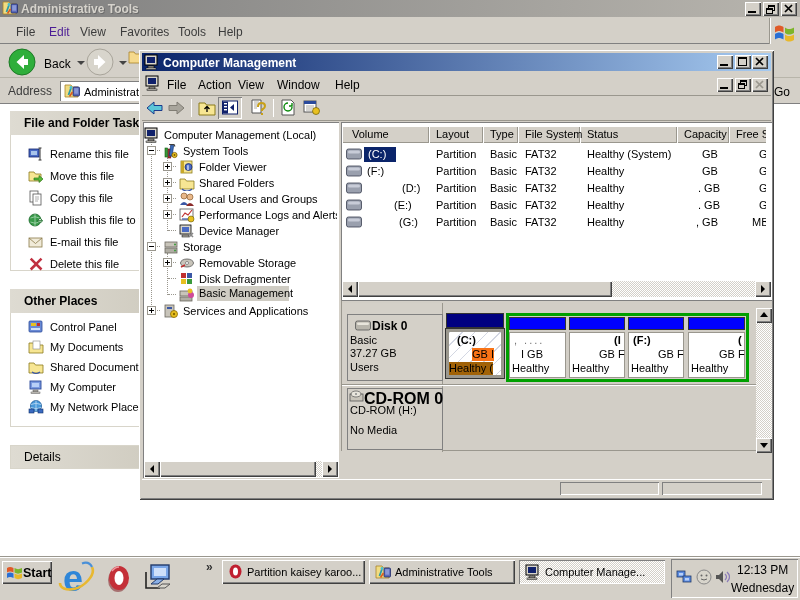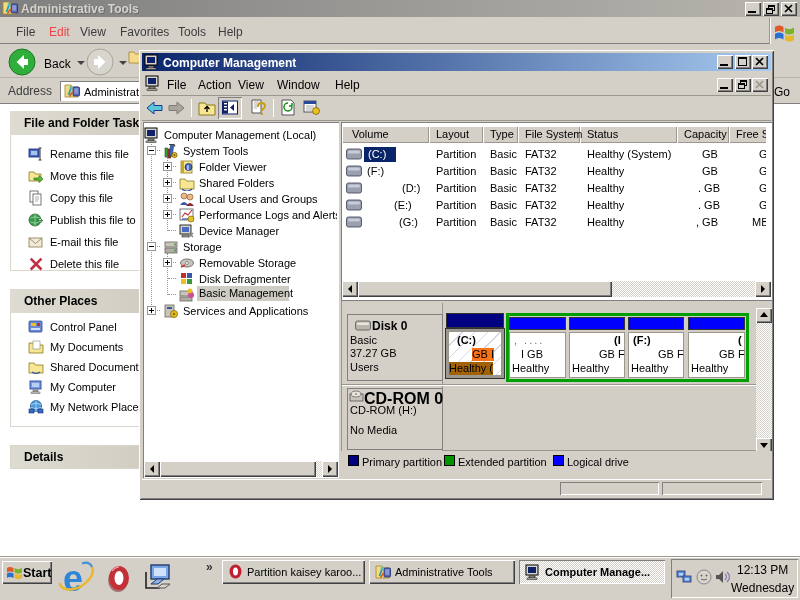--- a/index.html
+++ b/index.html
@@ -41,21 +41,21 @@
   <div class="abs" style="left:3px;top:6px;width:7px;height:6px;border:1px solid #000;border-top-width:2px;background:#d4d0c8;"></div>
 </div>
 <div class="abs btn3d" style="left:781px;top:2px;width:16px;height:14px;">
       <svg width="16" height="14" viewBox="0 0 16 14">
         <path d="M4 3 L11 10 M11 3 L4 10" stroke="#000" stroke-width="1.7"></path>
       </svg>
     </div>
 
 <div class="abs" style="left:0;top:17px;width:800px;height:27px;background:#d4d0c8;border-bottom:1px solid #808080;"></div>
 <div class="abs t12" style="left:16px;top:25px;color:#3c3c3c;">File</div>
-<div class="abs t12" style="left:49px;top:25px;color:#ef4444;">Edit</div>
+<div class="abs t12" style="left:49px;top:25px;color:#4c1d95;">Edit</div>
 <div class="abs t12" style="left:80px;top:25px;color:#3c3c3c;">View</div>
 <div class="abs t12" style="left:120px;top:25px;color:#3c3c3c;">Favorites</div>
 <div class="abs t12" style="left:178px;top:25px;color:#3c3c3c;">Tools</div>
 <div class="abs t12" style="left:218px;top:25px;color:#3c3c3c;">Help</div>
 
 <div class="abs" style="left:769px;top:18px;width:31px;height:26px;background:#d4d0c8;border-left:1px solid #9a978e;box-shadow:inset 1px 0 0 #fff;"></div>
 <div class="abs" style="left:774px;top:22px;width:21px;height:21px;">
   <svg width="21" height="21" viewBox="0 0 21 21">
     <path d="M1 5 C4 3 6 3 9.5 5 L9.5 10.5 C6 8.5 4 8.5 1 10.5 Z" fill="#e05a28"></path>
     <path d="M11 5.5 C14 7.5 16 7.5 20 5.5 L20 11 C16 13 14 13 11 11 Z" fill="#7db52a"></path>
@@ -197,21 +197,21 @@
   <svg width="16" height="16" viewBox="0 0 16 16">
     <circle cx="8" cy="7" r="5.5" fill="#4a9ada" stroke="#1a5a9a" stroke-width="0.8"></circle>
     <path d="M3 5.5 q5 -2.5 10 0 M3 8.5 q5 2.5 10 0 M8 1.5 v11" stroke="#cfe4f8" stroke-width="0.7" fill="none"></path>
     <rect x="1" y="10" width="5" height="4" fill="#3a6ac0" stroke="#10306a" stroke-width="0.6"></rect>
     <rect x="10" y="10" width="5" height="4" fill="#3a6ac0" stroke="#10306a" stroke-width="0.6"></rect>
   </svg>
 </div>
 <div class="abs t11" style="left:50px;top:401px;">My Network Places</div>
 
 <div class="abs" style="left:10px;top:445px;width:170px;height:24px;background:linear-gradient(to right,#dedbd2,#cdc9bd);border:1px solid #d8d5ca;"></div>
-<div class="abs" style="left:24px;top:450px;font-size:12px;font-weight:bold;text-align:center;">Details</div>
+<div class="abs" style="left:24px;top:450px;font-size:12px;font-weight:normal;text-align:center;">Details</div>
 
 <div id="cm" class="abs bevel-out" style="left:139px;top:50px;width:635px;height:450px;background:#d4d0c8;"></div>
 
 <div class="abs" style="left:142px;top:53px;width:629px;height:18px;background:linear-gradient(to right,#0a246a,#a6caf0);"></div>
 <div class="abs" style="left:144px;top:54px;width:16px;height:16px;">
   <svg width="16" height="16" viewBox="0 0 16 16">
     <rect x="1" y="1" width="12" height="10" fill="#d8d5cc" stroke="#000" stroke-width="1"></rect>
     <rect x="3" y="3" width="8" height="6" fill="#10216b"></rect>
     <rect x="4" y="12" width="6" height="2" fill="#b0ada4" stroke="#000" stroke-width="0.6"></rect>
     <rect x="2" y="14" width="10" height="1.5" fill="#d8d5cc" stroke="#000" stroke-width="0.5"></rect>
@@ -678,28 +678,20 @@
           </svg>
         </div>
     <div class="abs btn3d" style="left:0;top:130px;width:16px;height:15px;">
           <svg width="16" height="15">
             <path d="M4 5 L12 5 L8 10 Z" fill="#000"></path>
           </svg>
         </div>
   </div>
 </div>
 
-<div class="abs" style="left:341px;top:451px;width:431px;height:22px;background:#d4d0c8;">
-  <div class="abs" style="left:7px;top:4px;width:11px;height:11px;background:#000080;border:1px solid #000;"></div>
-  <div class="abs t11" style="left:21px;top:5px;">Primary partition</div>
-  <div class="abs" style="left:103px;top:4px;width:11px;height:11px;background:#009400;border:1px solid #000;"></div>
-  <div class="abs t11" style="left:117px;top:5px;">Extended partition</div>
-  <div class="abs" style="left:212px;top:4px;width:11px;height:11px;background:#0000ff;border:1px solid #000;"></div>
-  <div class="abs t11" style="left:226px;top:5px;">Logical drive</div>
-</div>
 
 <div class="abs" style="left:142px;top:479px;width:629px;height:18px;background:#d4d0c8;border-top:1px solid #fff;"></div>
 <div class="abs sunk1" style="left:560px;top:482px;width:99px;height:13px;"></div>
 <div class="abs sunk1" style="left:662px;top:482px;width:100px;height:13px;"></div>
 
 <div class="abs" style="left:0;top:557px;width:800px;height:43px;background:#d4d0c8;border-top:1px solid #fff;box-shadow:0 -1px 0 #9a978e;"></div>
 
 <div class="abs btn3d" style="left:2px;top:561px;width:50px;height:23px;"></div>
 <div class="abs" style="left:6px;top:564px;width:17px;height:16px;">
   <svg width="17" height="16" viewBox="0 0 17 16">
@@ -760,21 +752,21 @@
 <div class="abs t11" style="left:395px;top:566px;">Administrative Tools</div>
 <div class="abs btn3d-press dither" style="left:519px;top:560px;width:146px;height:24px;"></div>
 <div class="abs" style="left:525px;top:564px;width:16px;height:16px;">
   <svg width="16" height="16" viewBox="0 0 16 16">
     <rect x="1" y="1" width="12" height="10" fill="#d8d5cc" stroke="#000" stroke-width="1"></rect>
     <rect x="3" y="3" width="8" height="6" fill="#10216b"></rect>
     <rect x="4" y="12" width="6" height="2" fill="#b0ada4" stroke="#000" stroke-width="0.6"></rect>
     <rect x="2" y="14" width="10" height="1.5" fill="#d8d5cc" stroke="#000" stroke-width="0.5"></rect>
   </svg>
 </div>
-<div class="abs t11" style="left:545px;top:566px;font-weight:bold;">Computer Manage...</div>
+<div class="abs t11" style="left:545px;top:566px;font-weight:normal;">Computer Manage...</div>
 
 <div class="abs sunk1" style="left:671px;top:559px;width:127px;height:39px;"></div>
 <div class="abs" style="left:676px;top:569px;width:16px;height:16px;">
   <svg width="16" height="16" viewBox="0 0 16 16">
     <rect x="1" y="2" width="8" height="6" fill="#5a8ae0" stroke="#223a6a" stroke-width="0.8"></rect>
     <rect x="7" y="7" width="8" height="6" fill="#5a8ae0" stroke="#223a6a" stroke-width="0.8"></rect>
     <rect x="3" y="4" width="4" height="2.5" fill="#b8d0f8"></rect>
     <rect x="9" y="9" width="4" height="2.5" fill="#b8d0f8"></rect>
   </svg>
 </div>

